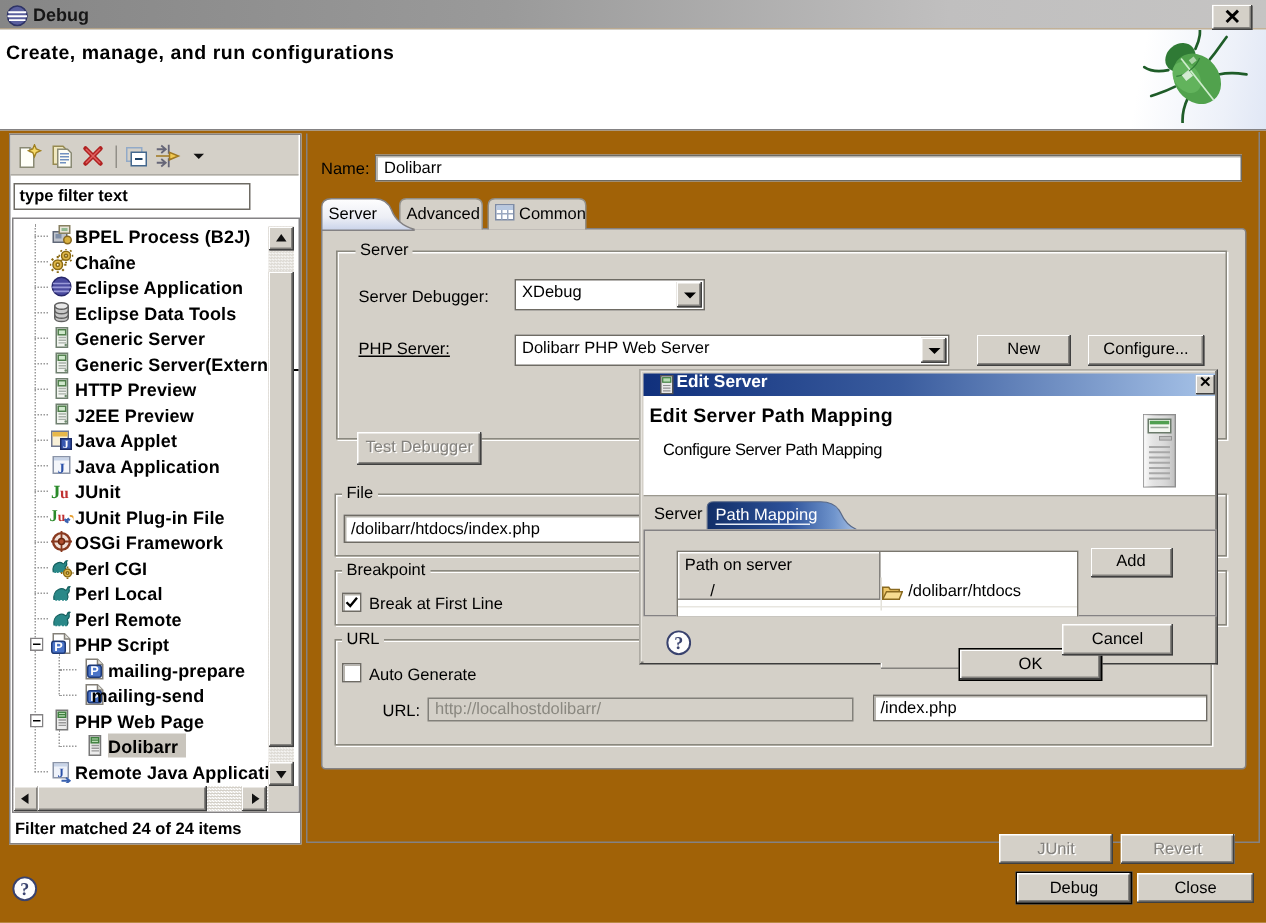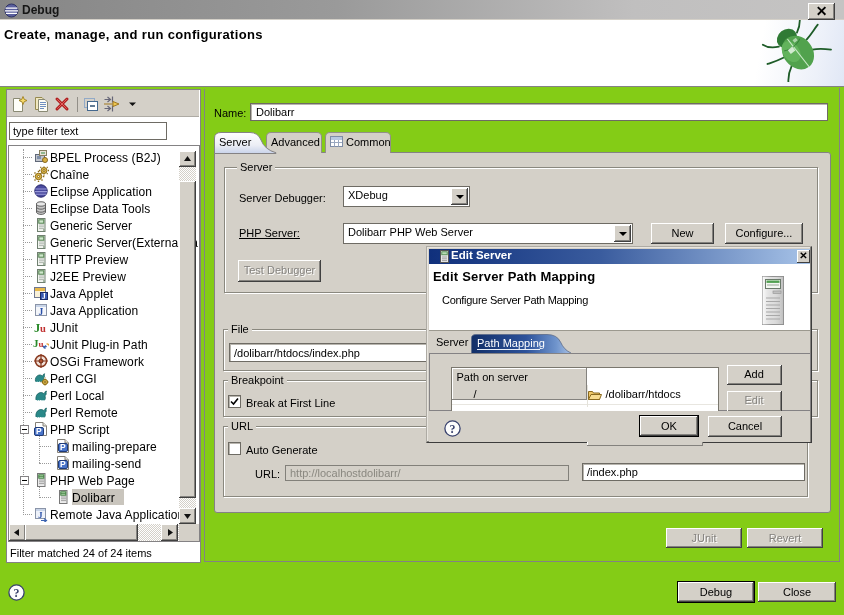--- a/index.html
+++ b/index.html
@@ -1,52 +1,52 @@
 <!DOCTYPE html>
 <html><head>
 <meta charset="utf-8">
 <style>
 * { margin:0; padding:0; box-sizing:border-box; }
 html,body { width:844px; height:615px; overflow:hidden; }
 body { font-family:"Liberation Sans", sans-serif; font-size:11px; color:#000; }
-#win { position:absolute; top:0; left:0; width:844px; height:615px; background:#84cc16; }
+#win { position:absolute; top:0; left:0; width:844px; height:615px; background:#a16207; }
 .abs { position:absolute; }
 
 
 #titlebar { position:absolute; top:0; left:0; width:844px; height:20px;
   background:linear-gradient(to right,#868686 0%,#9a9a9a 40%,#c0bfbf 75%,#c5c4c3 100%);
   border-bottom:1px solid #d4d0c8; }
 #titletext { position:absolute; left:22px; top:3px; font-weight:bold; font-size:12px; color:#161616; }
 #xmain { position:absolute; right:9px; top:3px; width:27px; height:17px; background:#d4d0c8;
   box-shadow: inset -1px -1px 0 #404040, inset 1px 1px 0 #ffffff, inset -2px -2px 0 #84827e;
   text-align:center; font-weight:bold; font-size:14px; line-height:16px; }
 
 
 #header { position:absolute; top:20px; left:0; width:844px; height:67px; background:#fff; border-bottom:1px solid #848284; overflow:hidden;}
 #headgrad { position:absolute; right:0; top:0; width:190px; height:67px;
   background:linear-gradient(100deg, rgba(255,255,255,0) 55%, rgba(222,229,244,0.55) 85%, rgba(214,223,242,0.75) 100%); }
 #headtitle { position:absolute; left:4px; top:7px; font-weight:bold; font-size:13px; letter-spacing:0.35px; color:#000; }
 .btn { position:absolute; text-align:center; font-size:11px; background:#d4d0c8;
   box-shadow: inset -1px -1px 0 #404040, inset 1px 1px 0 #ffffff, inset -2px -2px 0 #84827e; }
 .btn.default { border:1px solid #000; }
-.btn.disabled { color:#84827e; text-shadow:1px 1px 0 #fff; }
+.btn.disabled { color:#84827e; text-shadow:1px 1px 0 #fff;margin-top:28px; }
 .sunken { position:absolute; background:#fff; border:1px solid #6e6b64; box-shadow: inset 1px 1px 0 #b8b5ae; }
 .fieldset { position:absolute; border:1px solid #8a887f;
   box-shadow: 1px 1px 0 #fff, inset 1px 1px 0 #fff; }
 .legend { position:absolute; top:-6px; background:#d4d0c8; padding:0 3px; font-size:11px; line-height:11px; }
 .label { position:absolute; font-size:11px; white-space:nowrap; }
 .combo { position:absolute; background:#fff; border:1px solid #6e6b64; }
 .combo .cbtn { position:absolute; right:1px; top:1px; bottom:1px; width:17px; background:#d4d0c8;
   box-shadow: inset -1px -1px 0 #404040, inset 1px 1px 0 #ffffff, inset -2px -2px 0 #84827e; }
 .combo .ctext { position:absolute; left:4px; top:2px; font-size:11px; white-space:nowrap; }
 .carrow { position:absolute; width:0; height:0; border-left:4px solid transparent; border-right:4px solid transparent; border-top:4px solid #000; }
 .checkbox { position:absolute; width:13px; height:13px; background:#fff; border:1px solid #6e6b64; box-shadow: inset 1px 1px 0 #b8b5ae; }
 
 
-#lpanel { position:absolute; left:6px; top:89px; width:195px; height:474px; background:#fff; border:1px solid #848284; }
+#lpanel { position:absolute; left:6px; top:89px; width:195px; height:474px; background:#fff; border:1px solid #848284;font-weight:bold; }
 #ltoolbar { position:absolute; left:0; top:0; width:192px; height:27px; background:#d4d0c8; border-bottom:1px solid #aeaba4; }
 #lfilter { position:absolute; left:2px; top:32px; width:158px; height:18px; background:#fff; border:1px solid #6e6b64; }
 #lfilter span { position:absolute; left:3px; top:2px; font-size:11px; }
 #treebox { position:absolute; left:1px; top:55px; width:192px; height:397px; background:#fff; border:1px solid #848284; overflow:hidden; }
 #filterlabel { position:absolute; left:3px; top:457px; font-size:11px; background:#fff; }
 .trow { position:absolute; left:0; height:17px; font-size:12px; letter-spacing:0.1px; white-space:nowrap; }
 .trow .ticon { position:absolute; top:0px; width:16px; height:16px; }
 .trow .ttext { position:absolute; top:2px; }
 
 
@@ -356,21 +356,21 @@
       <div class="trow" style="top:173px;">
             <svg class="ticon" style="left:24px;" width="16" height="16">
               <use href="#i-junit"></use>
             </svg>
             <span class="ttext" style="left:41px;">JUnit</span>
           </div>
       <div class="trow" style="top:190px;">
             <svg class="ticon" style="left:24px;" width="16" height="16">
               <use href="#i-junitp"></use>
             </svg>
-            <span class="ttext" style="left:41px;">JUnit Plug-in Path</span>
+            <span class="ttext" style="left:41px;">JUnit Plug-in File</span>
           </div>
       <div class="trow" style="top:207px;">
             <svg class="ticon" style="left:24px;" width="16" height="16">
               <use href="#i-osgi"></use>
             </svg>
             <span class="ttext" style="left:41px;">OSGi Framework</span>
           </div>
       <div class="trow" style="top:224px;">
             <svg class="ticon" style="left:24px;" width="16" height="16">
               <use href="#i-perlcgi"></use>
@@ -402,21 +402,21 @@
       <div class="trow" style="top:292px;">
             <svg class="ticon" style="left:46px;" width="16" height="16">
               <use href="#i-phpfile"></use>
             </svg>
             <span class="ttext" style="left:63px;">mailing-prepare</span>
           </div>
       <div class="trow" style="top:309px;">
             <svg class="ticon" style="left:46px;" width="16" height="16">
               <use href="#i-phpfile"></use>
             </svg>
-            <span class="ttext" style="left:63px;text-align:center;">mailing-send</span>
+            <span class="ttext" style="left:52px;text-align:center;">mailing-send</span>
           </div>
       <div class="trow" style="top:326px;">
             <svg style="position:absolute;left:11px;top:4px;" width="9" height="9" viewBox="0 0 9 9">
               <rect x="0.5" y="0.5" width="8" height="8" fill="#fff" stroke="#848284"></rect>
               <path d="M2 4.5 h5" stroke="#000" stroke-width="1"></path>
             </svg>
             <svg class="ticon" style="left:24px;" width="16" height="16">
               <use href="#i-phpweb"></use>
             </svg>
             <span class="ttext" style="left:41px;">PHP Web Page</span>
@@ -627,17 +627,17 @@
         <span style="position:absolute;left:154px;top:20px;">/dolibarr/htdocs</span>
       </div>
       <div class="btn" style="left:297px;top:11px;width:55px;height:20px;line-height:19px;">Add</div>
       <div class="btn disabled" style="left:297px;top:37px;width:55px;height:21px;line-height:19px;">Edit</div>
     </div>
     <div id="dlgbottom">
       <svg style="position:absolute;left:15px;top:9px;" width="17" height="17" viewBox="0 0 17 17">
         <circle cx="8.5" cy="8.5" r="7.6" fill="#fdfdfd" stroke="#39426e" stroke-width="1.3"></circle>
         <text x="8.5" y="12.5" text-anchor="middle" font-family="Liberation Serif" font-size="12" font-weight="bold" fill="#39426e">?</text>
       </svg>
-      <div class="btn default" style="left:210px;top:4px;width:60px;height:22px;line-height:20px;">OK</div>
+      <div class="btn default" style="left:210px;top:21px;width:96px;height:22px;line-height:20px;">OK</div>
       <div class="btn" style="left:279px;top:5px;width:74px;height:21px;line-height:20px;">Cancel</div>
     </div>
   </div>
 </div>
 
 </body></html>

